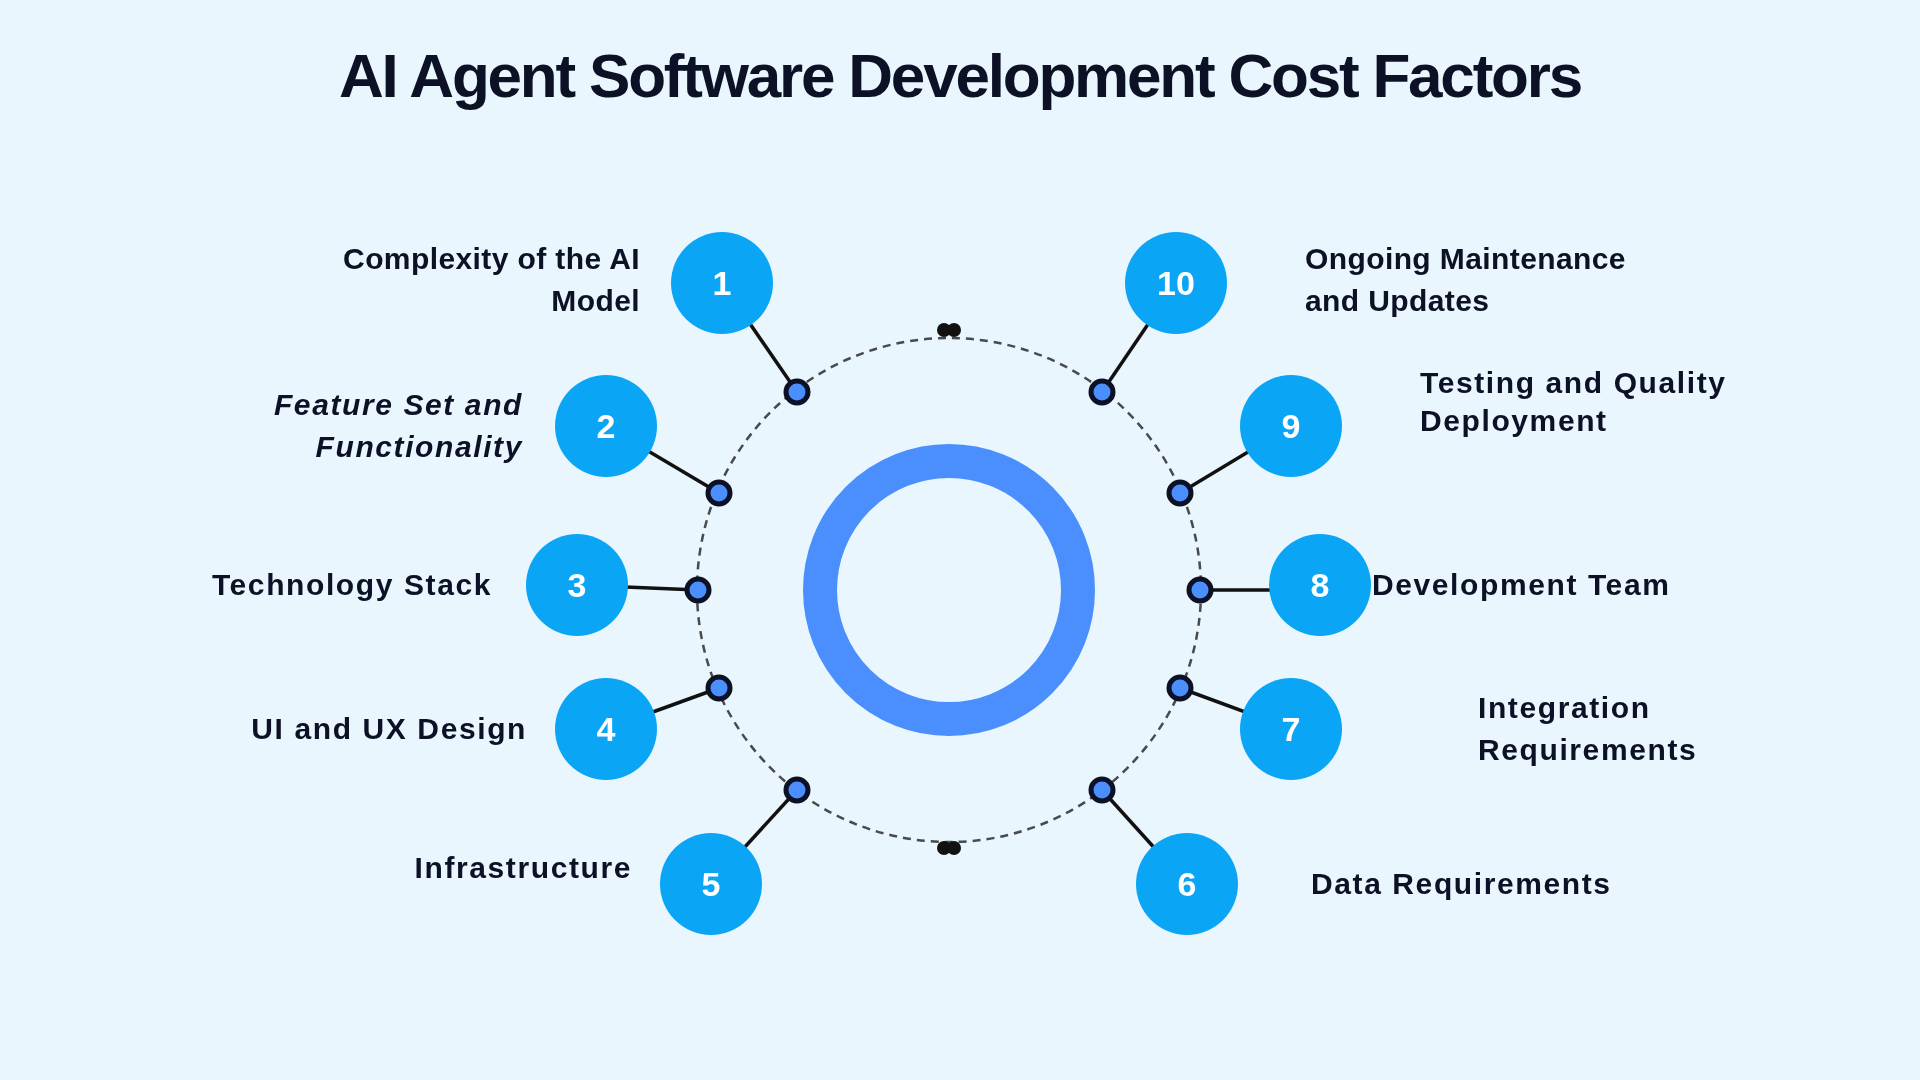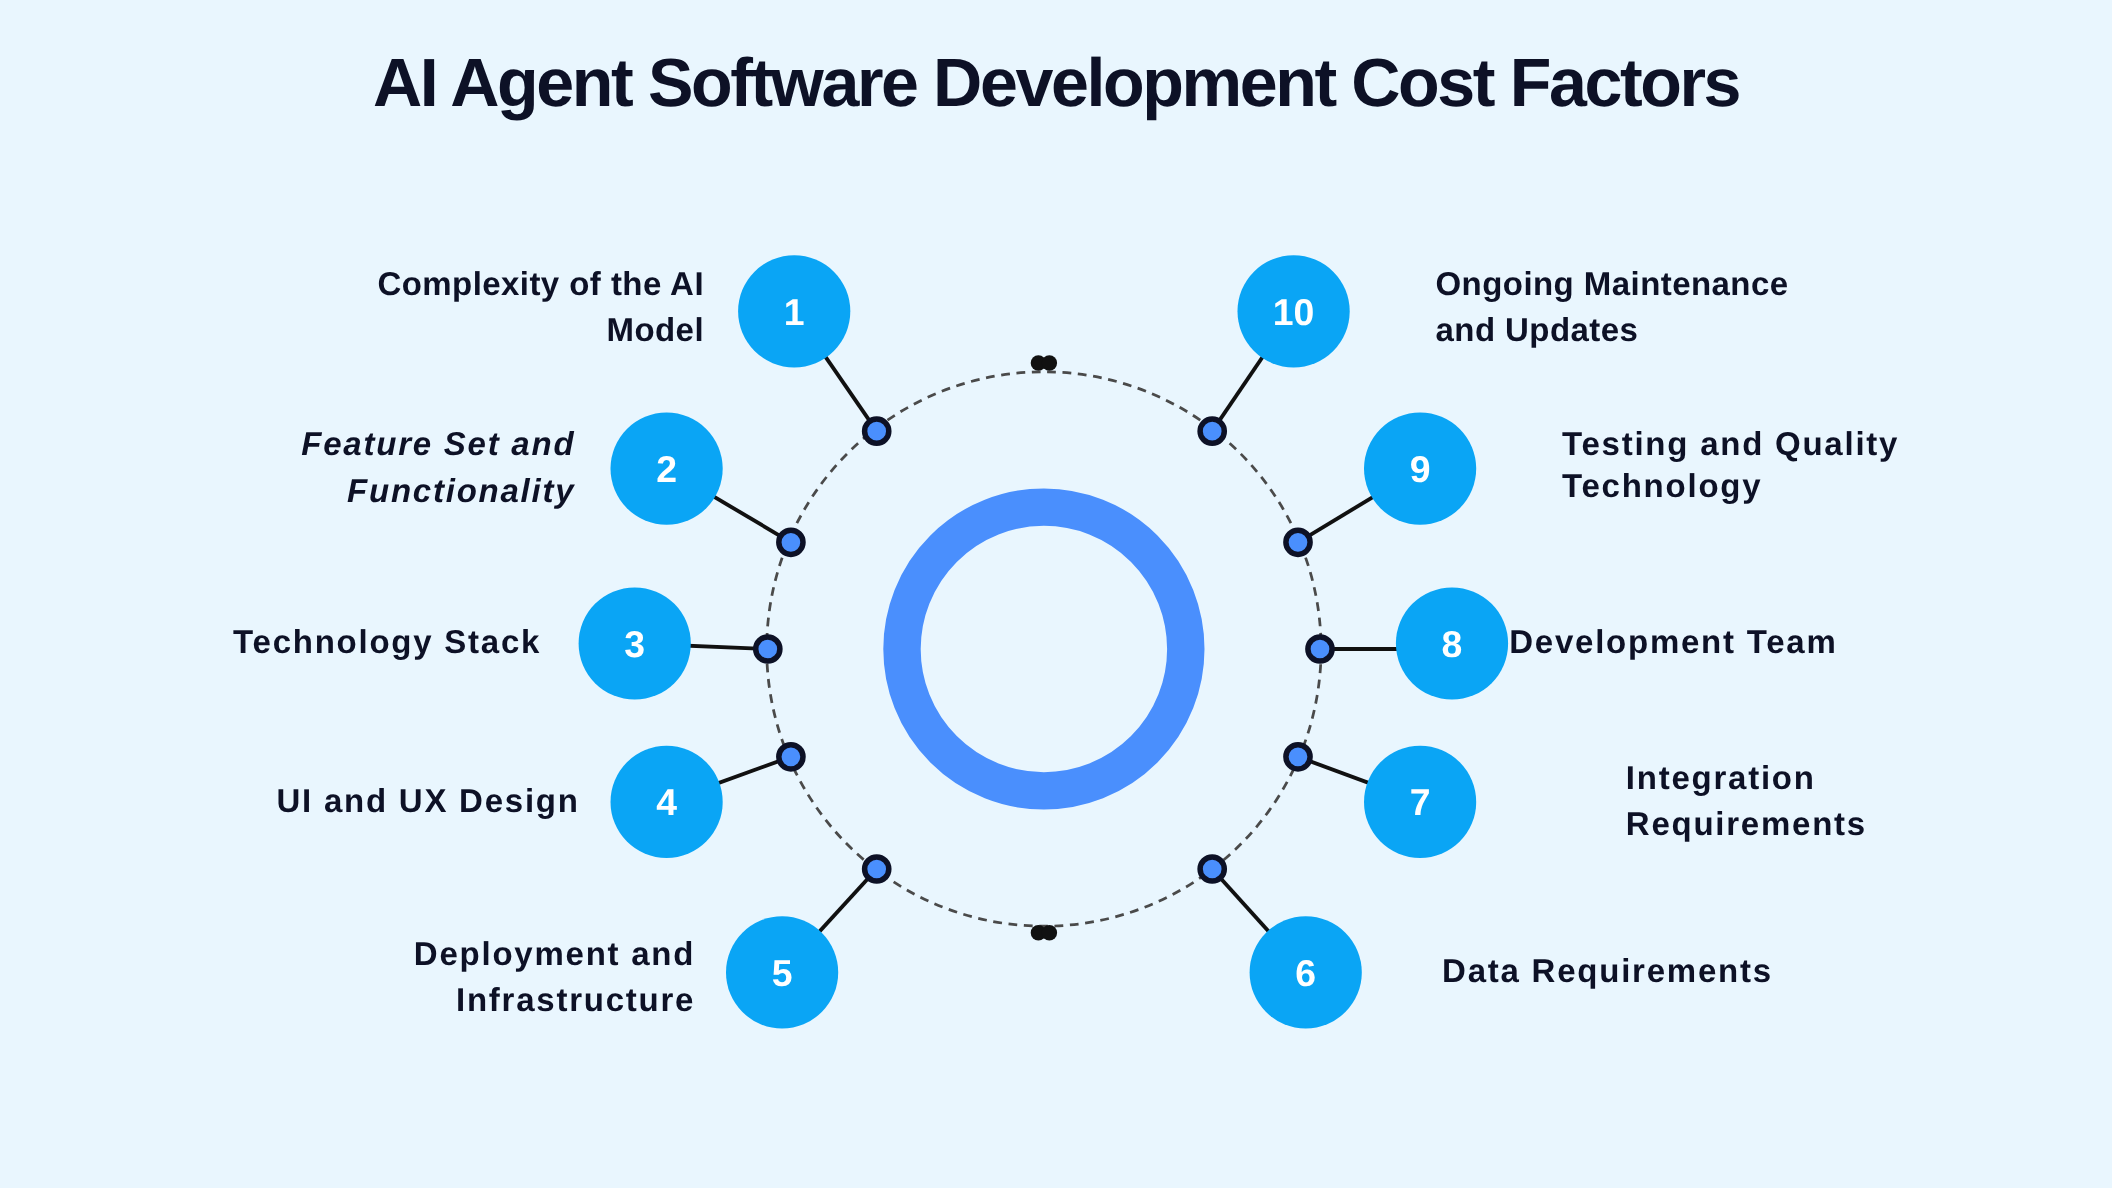--- a/index.html
+++ b/index.html
@@ -127,34 +127,33 @@
   <span>Feature Set and</span>
   <span>Functionality</span>
 </div>
 <div class="label left" style="right:1428px; top:564px;">
   <span>Technology Stack</span>
 </div>
 <div class="label left" style="right:1393px; top:708px;">
   <span>UI and UX Design</span>
 </div>
 <div class="label left" style="right:1288px; top:847px;">
-  <span>Deployment and</span>
   <span>Infrastructure</span>
 </div>
 
 <div class="label right" style="left:1267px; top:863px;">
   <span>Data Requirements</span>
 </div>
 <div class="label right" style="left:1434px; top:687px;">
   <span>Integration</span>
   <span>Requirements</span>
 </div>
 <div class="label right" style="left:1328px; top:564px;">
   <span>Development Team</span>
 </div>
-<div class="label right" style="left:1376px; top:386px; line-height:38px;">
+<div class="label right" style="left:1376px; top:364px; line-height:38px;">
   <span>Testing and Quality</span>
-  <span>Technology</span>
+  <span>Deployment</span>
 </div>
 <div class="label right" style="left:1261px; top:238px; letter-spacing:0.4px;">
   <span>Ongoing Maintenance</span>
   <span>and Updates</span>
 </div>
 
 </body></html>

